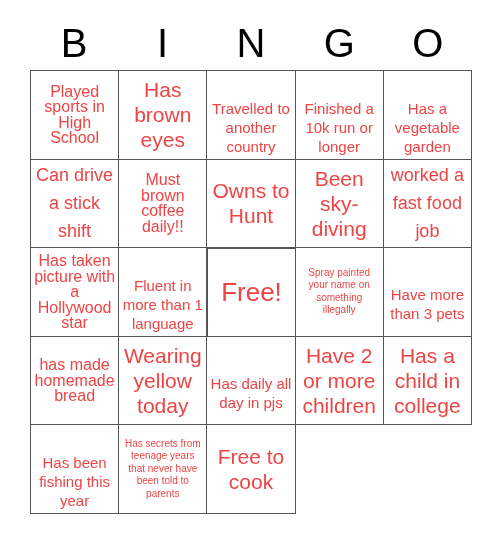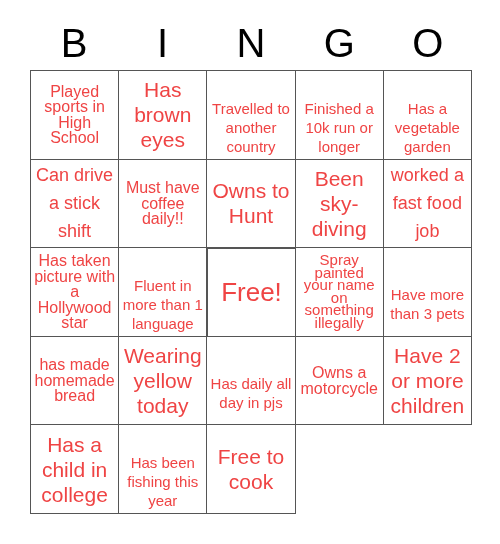--- a/index.html
+++ b/index.html
@@ -73,21 +73,21 @@
 
   .cell-text {
     display: block;
     width: 100%;
     text-align: center;
     color: #ef4444;
     white-space: pre-line;
   }
 
   
-  .fs-xs .cell-text { font-size: 15px;   line-height: 12.5px; }
+  .fs-xs .cell-text { font-size: 10px;   line-height: 12.5px; }
   .fs-sm .cell-text { font-size: 16px; line-height: 15.5px; }
   .fs-md .cell-text { font-size: 15px;   line-height: 19px; margin-top: 25px; }
   .fs-lg .cell-text { font-size: 18px; line-height: 28px; }
   .fs-xl .cell-text { font-size: 21px;   line-height: 25px; }
   .fs-free .cell-text { font-size: 26px; line-height: 34px; }
 
   
   .cell.free {
     border: 1.6px solid #555555;
   }
@@ -118,21 +118,21 @@
       <div class="cell fs-md">
         <span class="cell-text">Finished a 10k run or longer</span>
       </div>
       <div class="cell fs-md">
         <span class="cell-text">Has a vegetable garden</span>
       </div>
       <div class="cell fs-lg">
         <span class="cell-text">Can drive a stick shift</span>
       </div>
       <div class="cell fs-sm">
-        <span class="cell-text">Must have coffee daily!!</span>
+        <span class="cell-text">Must brown coffee daily!!</span>
       </div>
       <div class="cell fs-xl">
         <span class="cell-text">Owns to Hunt</span>
       </div>
       <div class="cell fs-xl">
         <span class="cell-text">Been sky-diving</span>
       </div>
       <div class="cell fs-lg">
         <span class="cell-text">worked a fast food job</span>
       </div>
@@ -153,30 +153,30 @@
       </div>
       <div class="cell fs-sm">
         <span class="cell-text">has made homemade bread</span>
       </div>
       <div class="cell fs-xl">
         <span class="cell-text">Wearing yellow today</span>
       </div>
       <div class="cell fs-md">
         <span class="cell-text">Has daily all day in pjs</span>
       </div>
-      <div class="cell fs-sm">
-        <span class="cell-text">Owns a motorcycle</span>
-      </div>
       <div class="cell fs-xl">
         <span class="cell-text">Have 2 or more children</span>
       </div>
       <div class="cell fs-xl">
         <span class="cell-text">Has a child in college</span>
       </div>
       <div class="cell fs-md">
         <span class="cell-text">Has been fishing this year</span>
       </div>
+      <div class="cell fs-xs">
+        <span class="cell-text">Has secrets from teenage years that never have been told to parents</span>
+      </div>
       <div class="cell fs-xl">
         <span class="cell-text">Free to cook</span>
       </div>
     </div>
 
 </div>
 
 </body></html>

